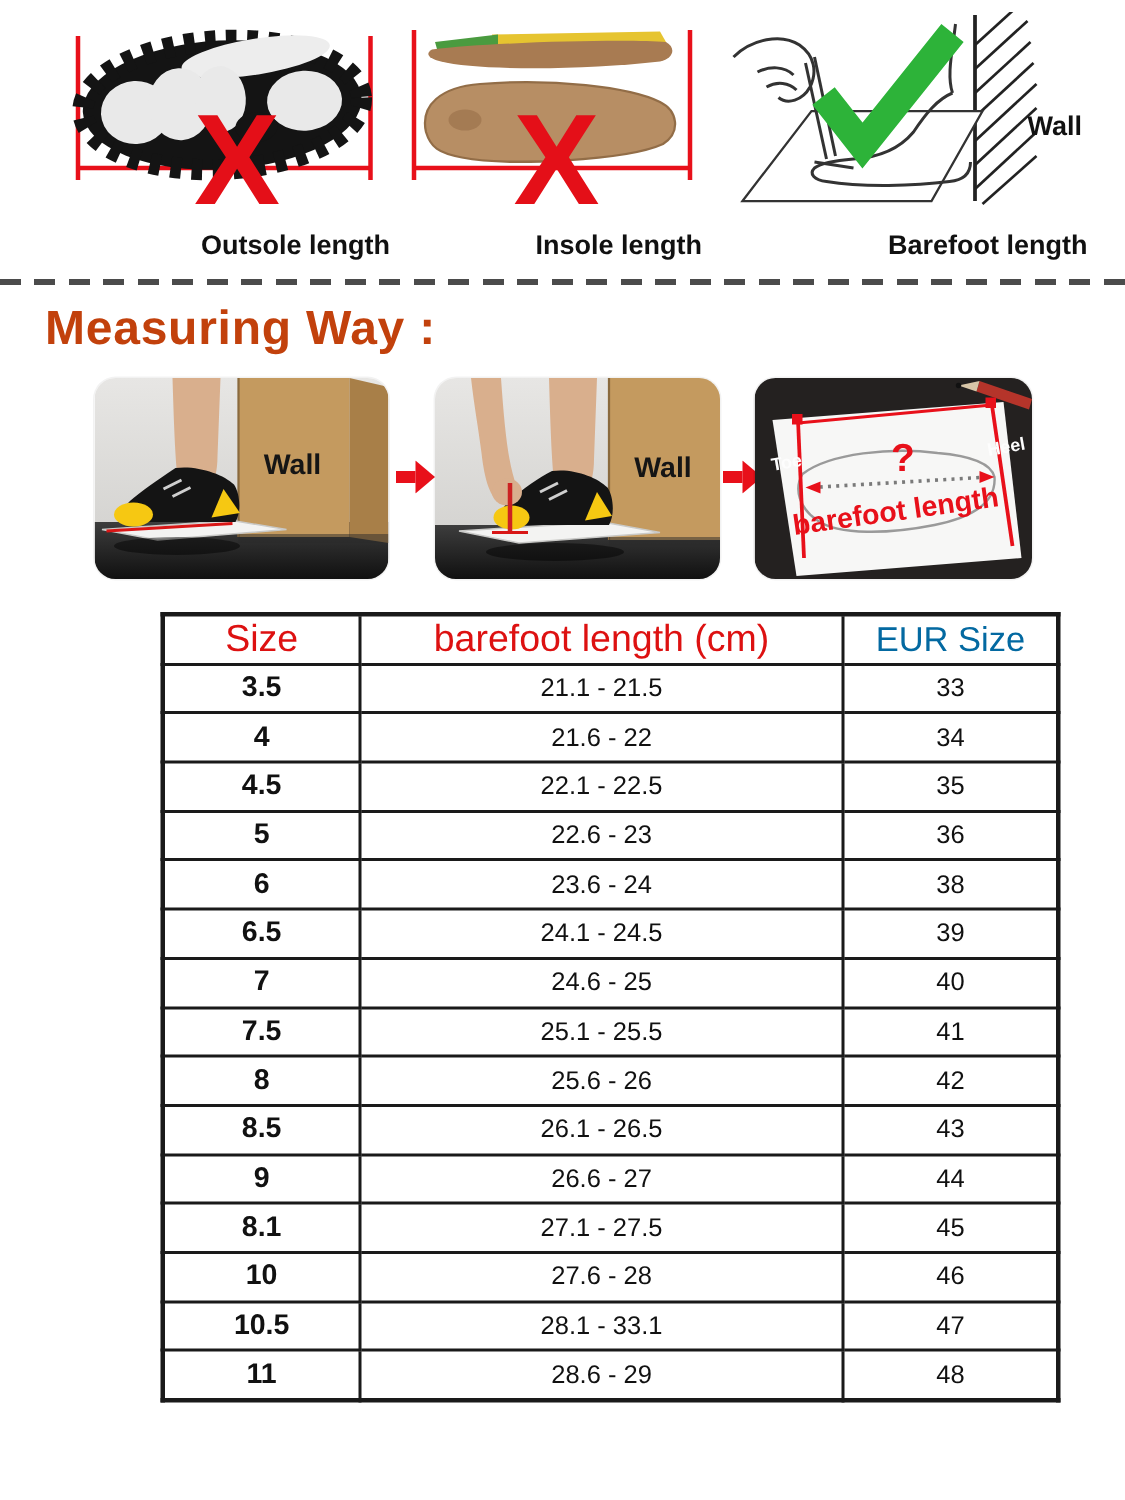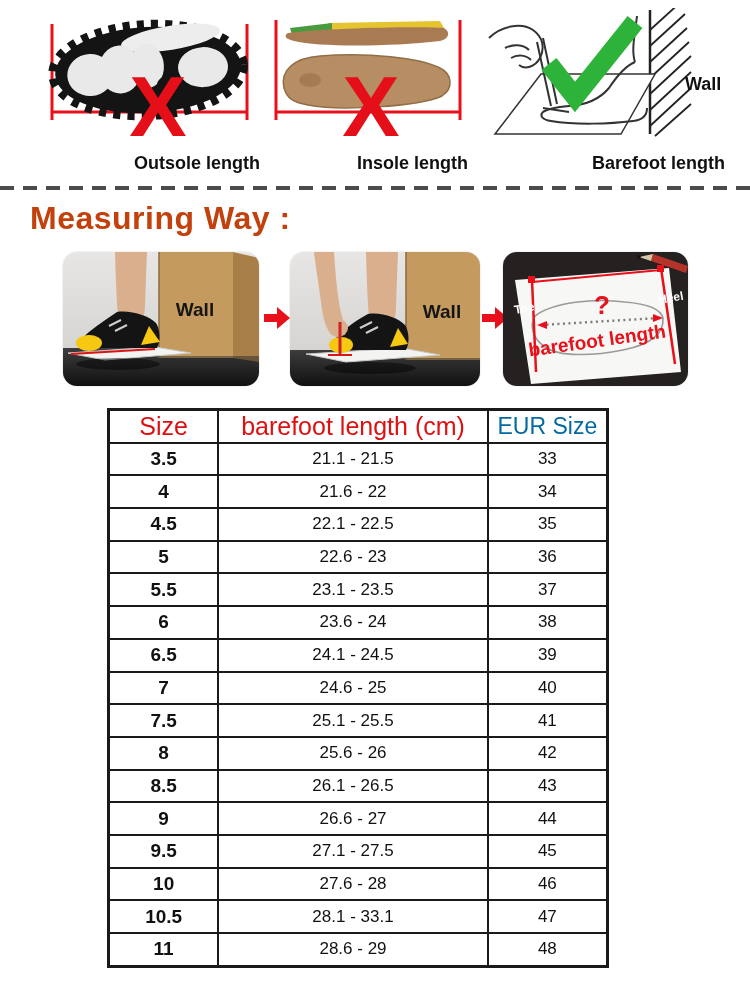--- a/index.html
+++ b/index.html
@@ -18,21 +18,21 @@
 
   
   .heading{position:absolute;top:200px;left:30px;font-size:32px;font-weight:bold;color:#c2410c;letter-spacing:.5px;text-align:center;}
 
   
   .photos{position:absolute;top:252px;left:0;width:750px;height:140px;}
   .photo{position:absolute;top:0;border-radius:14px;overflow:hidden;box-shadow:0 0 0 1px rgba(0,0,0,.05);}
   .arrow{position:absolute;top:55px;width:26px;height:22px;}
 
   
-  .size-table{position:absolute;top:408px;left:107px;width:502px;border-collapse:collapse;
+  .size-table{position:absolute;top:408px;left:107px;width:600px;border-collapse:collapse;
     table-layout:fixed;}
   .size-table td,.size-table th{border:2px solid #1a1a1a;text-align:center;vertical-align:middle;
     padding:0;height:30.7px;color:#111;}
   .size-table{border:3px solid #1a1a1a;}
   .size-table col.c1{width:22%;} .size-table col.c2{width:54%;} .size-table col.c3{width:24%;}
   th.th-red{color:#dd1111;font-weight:normal;font-size:25px;}
   th.th-dark{color:#0369a1;font-weight:normal;font-size:23px;}
   .size-table td{font-size:17px;}
   .size-table td.col-size{font-weight:bold;font-size:19px;}
 
@@ -272,25 +272,20 @@
           <td class="col-size">4.5</td>
           <td>22.1 - 22.5</td>
           <td>35</td>
         </tr>
         <tr>
           <td class="col-size">5</td>
           <td>22.6 - 23</td>
           <td>36</td>
         </tr>
         <tr>
-          <td class="col-size">5.5</td>
-          <td>23.1 - 23.5</td>
-          <td>37</td>
-        </tr>
-        <tr>
           <td class="col-size">6</td>
           <td>23.6 - 24</td>
           <td>38</td>
         </tr>
         <tr>
           <td class="col-size">6.5</td>
           <td>24.1 - 24.5</td>
           <td>39</td>
         </tr>
         <tr>
@@ -312,21 +307,21 @@
           <td class="col-size">8.5</td>
           <td>26.1 - 26.5</td>
           <td>43</td>
         </tr>
         <tr>
           <td class="col-size">9</td>
           <td>26.6 - 27</td>
           <td>44</td>
         </tr>
         <tr>
-          <td class="col-size">9.5</td>
+          <td class="col-size">8.1</td>
           <td>27.1 - 27.5</td>
           <td>45</td>
         </tr>
         <tr>
           <td class="col-size">10</td>
           <td>27.6 - 28</td>
           <td>46</td>
         </tr>
         <tr>
           <td class="col-size">10.5</td>

